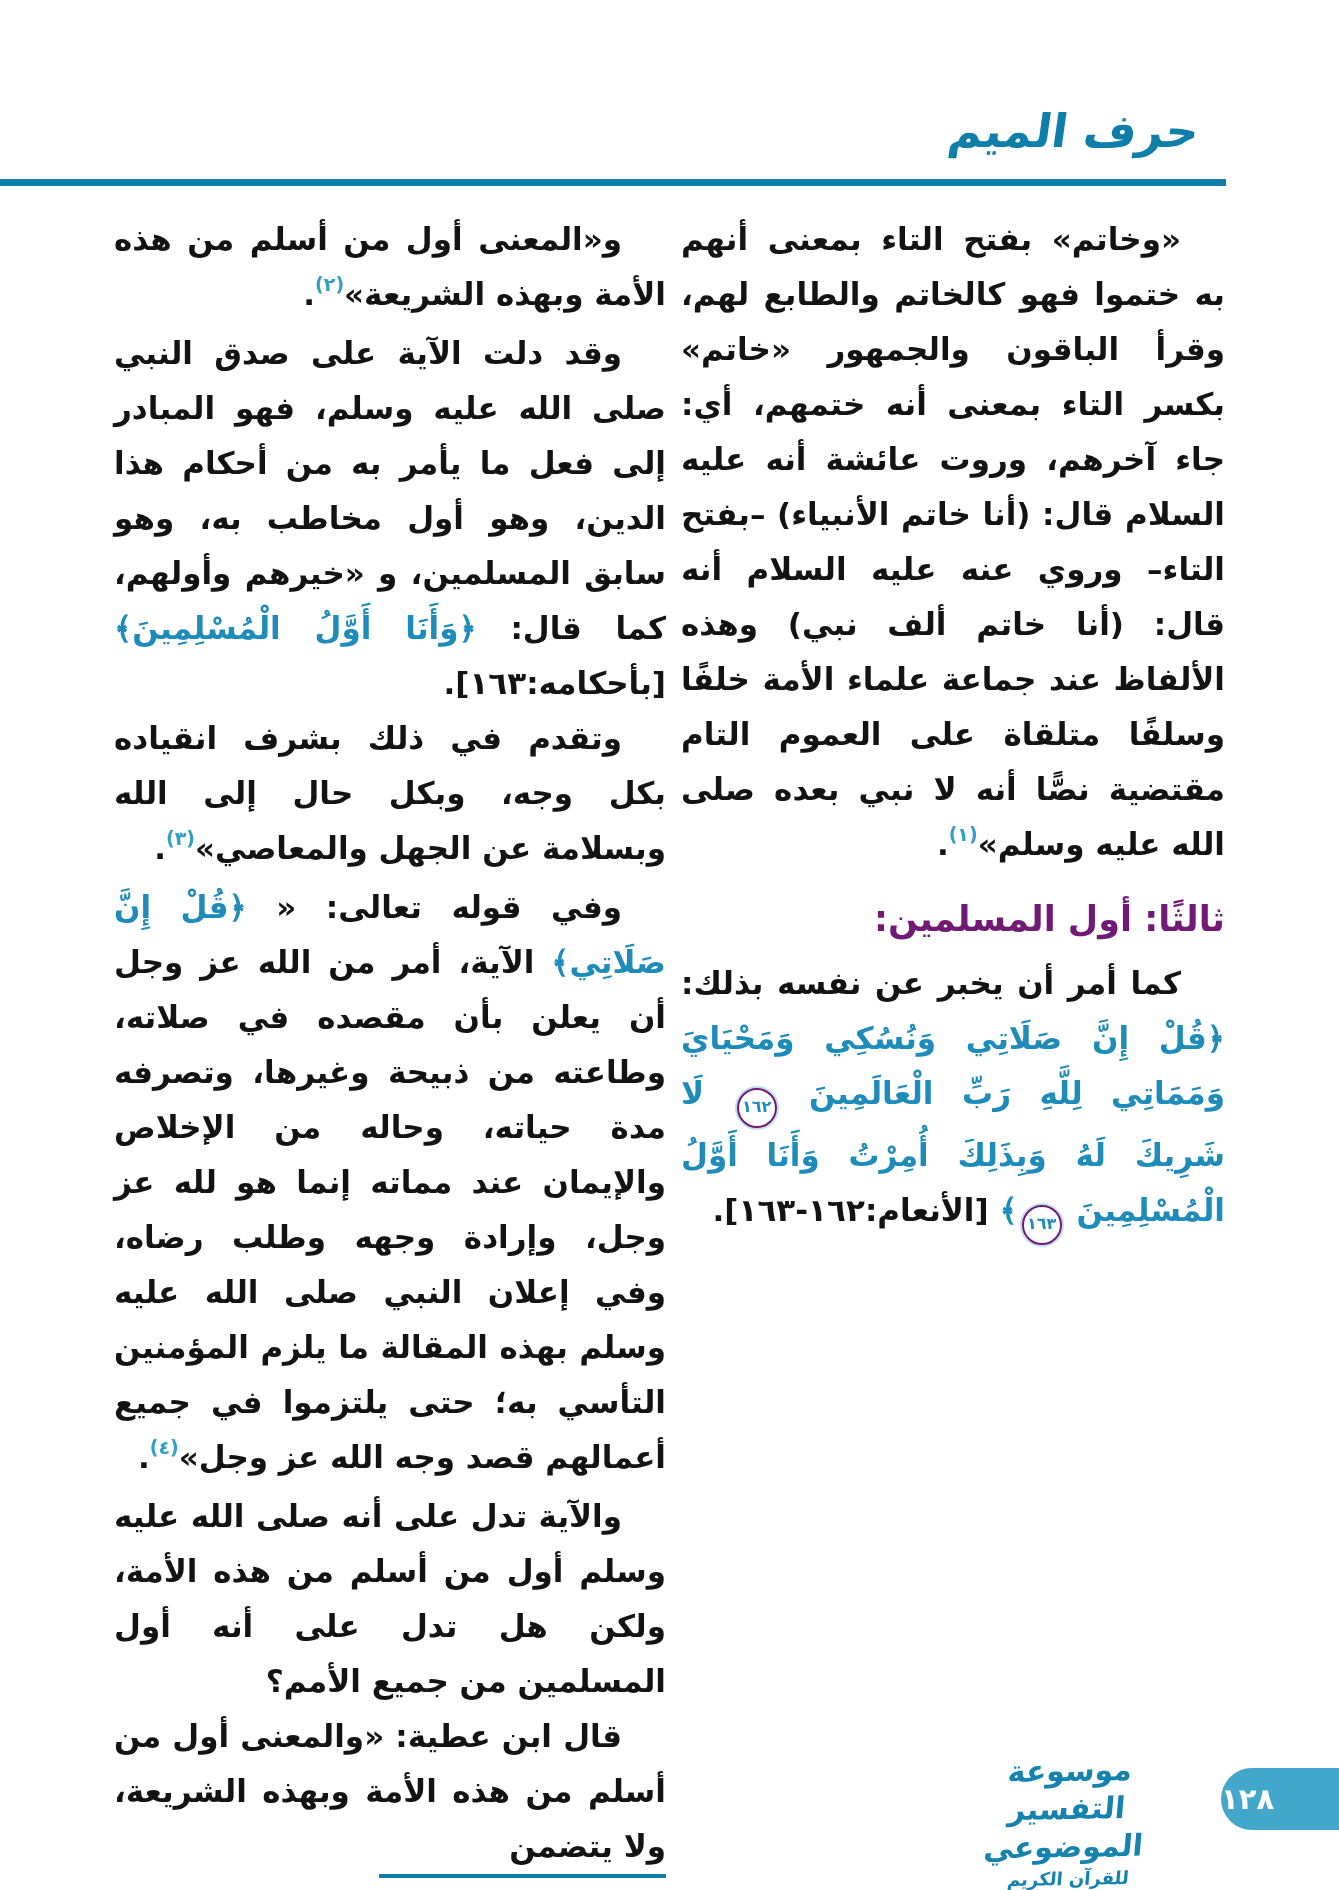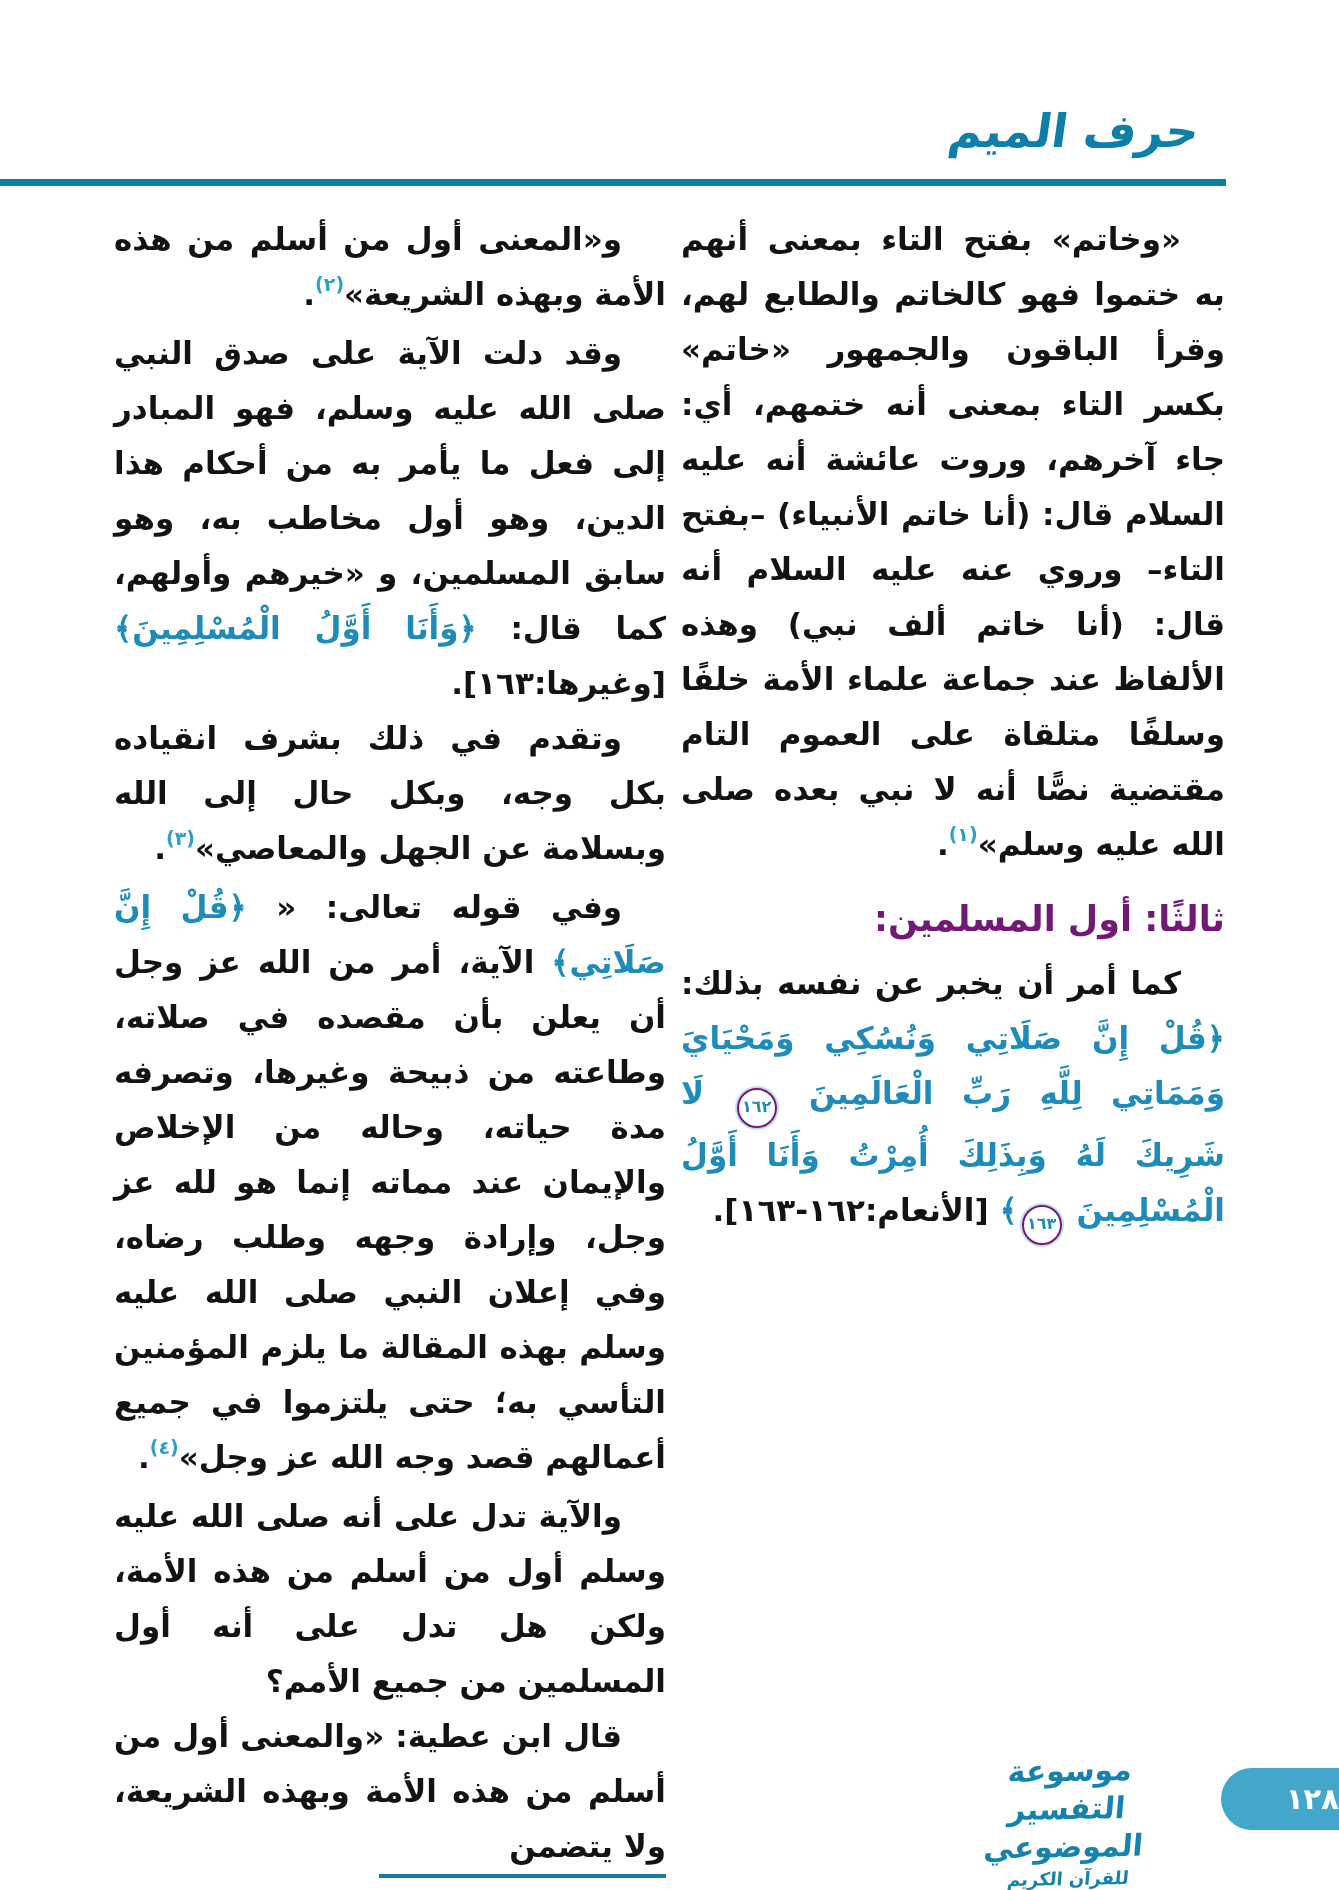--- a/index.html
+++ b/index.html
@@ -40,21 +40,21 @@
   .fn-sep{width:287px; height:4px; background:#0f7ea9; margin:0 0 16px 0;}
   .logo{
     position:absolute; top:1752px; right:150px; width:244px; text-align:center;
     color:#1583ae; transform:rotate(-1deg);
   }
   .logo-main{display:block; font-size:30px; font-weight:bold; line-height:38px; transform:skewX(-6deg);}
   .logo-sub{display:block; font-size:18px; font-weight:bold; line-height:26px; transform:skewX(-6deg);}
   .page-pill{
     position:absolute; top:1768px; right:0; width:118px; height:62px;
     background:#43a7cb; border-radius:36px 0 0 36px; color:#ffffff;
-    display:flex; align-items:center; justify-content:flex-start;
+    display:flex; align-items:center; justify-content:flex-end;
     font-size:29px; font-weight:bold; letter-spacing:4px;
   }
 </style>
 </head>
 <body>
 
 <div class="page">
 
   <div class="header-title">حرف الميم</div>
 
@@ -65,21 +65,21 @@
         <div class="para"><span class="seg-normal">«وخاتم» بفتح التاء بمعنى أنهم به ختموا فهو كالخاتم والطابع لهم، وقرأ الباقون والجمهور «خاتم» بكسر التاء بمعنى أنه ختمهم، أي: جاء آخرهم، وروت عائشة أنه عليه السلام قال: (أنا خاتم الأنبياء) –بفتح التاء– وروي عنه عليه السلام أنه قال: (أنا خاتم ألف نبي) وهذه الألفاظ عند جماعة علماء الأمة خلفًا وسلفًا متلقاة على العموم التام مقتضية نصًّا أنه لا نبي بعده صلى الله عليه وسلم»</span><span class="seg-fnref">(١)</span><span class="seg-normal">.</span></div>
         <div class="para heading"><span class="seg-normal">ثالثًا: أول المسلمين:</span></div>
         <div class="para"><span class="seg-normal">كما أمر أن يخبر عن نفسه بذلك: </span><span class="seg-quran">﴿قُلْ إِنَّ صَلَاتِي وَنُسُكِي وَمَحْيَايَ وَمَمَاتِي لِلَّهِ رَبِّ الْعَالَمِينَ </span><span class="seg-ayah">١٦٢</span><span class="seg-quran"> لَا شَرِيكَ لَهُ وَبِذَلِكَ أُمِرْتُ وَأَنَا أَوَّلُ الْمُسْلِمِينَ </span><span class="seg-ayah">١٦٣</span><span class="seg-quran">﴾</span><span class="seg-normal"> [الأنعام:١٦٢-١٦٣].</span></div>
       </div>
 
   </div>
 
   <div class="col col-left">
     <div>
         <div class="para"><span class="seg-normal">و«المعنى أول من أسلم من هذه الأمة وبهذه الشريعة»</span><span class="seg-fnref">(٢)</span><span class="seg-normal">.</span></div>
-        <div class="para"><span class="seg-normal">وقد دلت الآية على صدق النبي صلى الله عليه وسلم، فهو المبادر إلى فعل ما يأمر به من أحكام هذا الدين، وهو أول مخاطب به، وهو سابق المسلمين، و «خيرهم وأولهم، كما قال: </span><span class="seg-quran">﴿وَأَنَا أَوَّلُ الْمُسْلِمِينَ﴾</span><span class="seg-normal"> [وغيرها:١٦٣].</span></div>
+        <div class="para"><span class="seg-normal">وقد دلت الآية على صدق النبي صلى الله عليه وسلم، فهو المبادر إلى فعل ما يأمر به من أحكام هذا الدين، وهو أول مخاطب به، وهو سابق المسلمين، و «خيرهم وأولهم، كما قال: </span><span class="seg-quran">﴿وَأَنَا أَوَّلُ الْمُسْلِمِينَ﴾</span><span class="seg-normal"> [بأحكامه:١٦٣].</span></div>
         <div class="para"><span class="seg-normal">وتقدم في ذلك بشرف انقياده بكل وجه، وبكل حال إلى الله وبسلامة عن الجهل والمعاصي»</span><span class="seg-fnref">(٣)</span><span class="seg-normal">.</span></div>
         <div class="para"><span class="seg-normal">وفي قوله تعالى: « </span><span class="seg-quran">﴿قُلْ إِنَّ صَلَاتِي﴾</span><span class="seg-normal"> الآية، أمر من الله عز وجل أن يعلن بأن مقصده في صلاته، وطاعته من ذبيحة وغيرها، وتصرفه مدة حياته، وحاله من الإخلاص والإيمان عند مماته إنما هو لله عز وجل، وإرادة وجهه وطلب رضاه، وفي إعلان النبي صلى الله عليه وسلم بهذه المقالة ما يلزم المؤمنين التأسي به؛ حتى يلتزموا في جميع أعمالهم قصد وجه الله عز وجل»</span><span class="seg-fnref">(٤)</span><span class="seg-normal">.</span></div>
         <div class="para"><span class="seg-normal">والآية تدل على أنه صلى الله عليه وسلم أول من أسلم من هذه الأمة، ولكن هل تدل على أنه أول المسلمين من جميع الأمم؟</span></div>
         <div class="para"><span class="seg-normal">قال ابن عطية: «والمعنى أول من أسلم من هذه الأمة وبهذه الشريعة، ولا يتضمن</span></div>
       </div>
     <div class="footnotes">
       <div class="fn-sep"></div>
 
     </div>
   </div>

